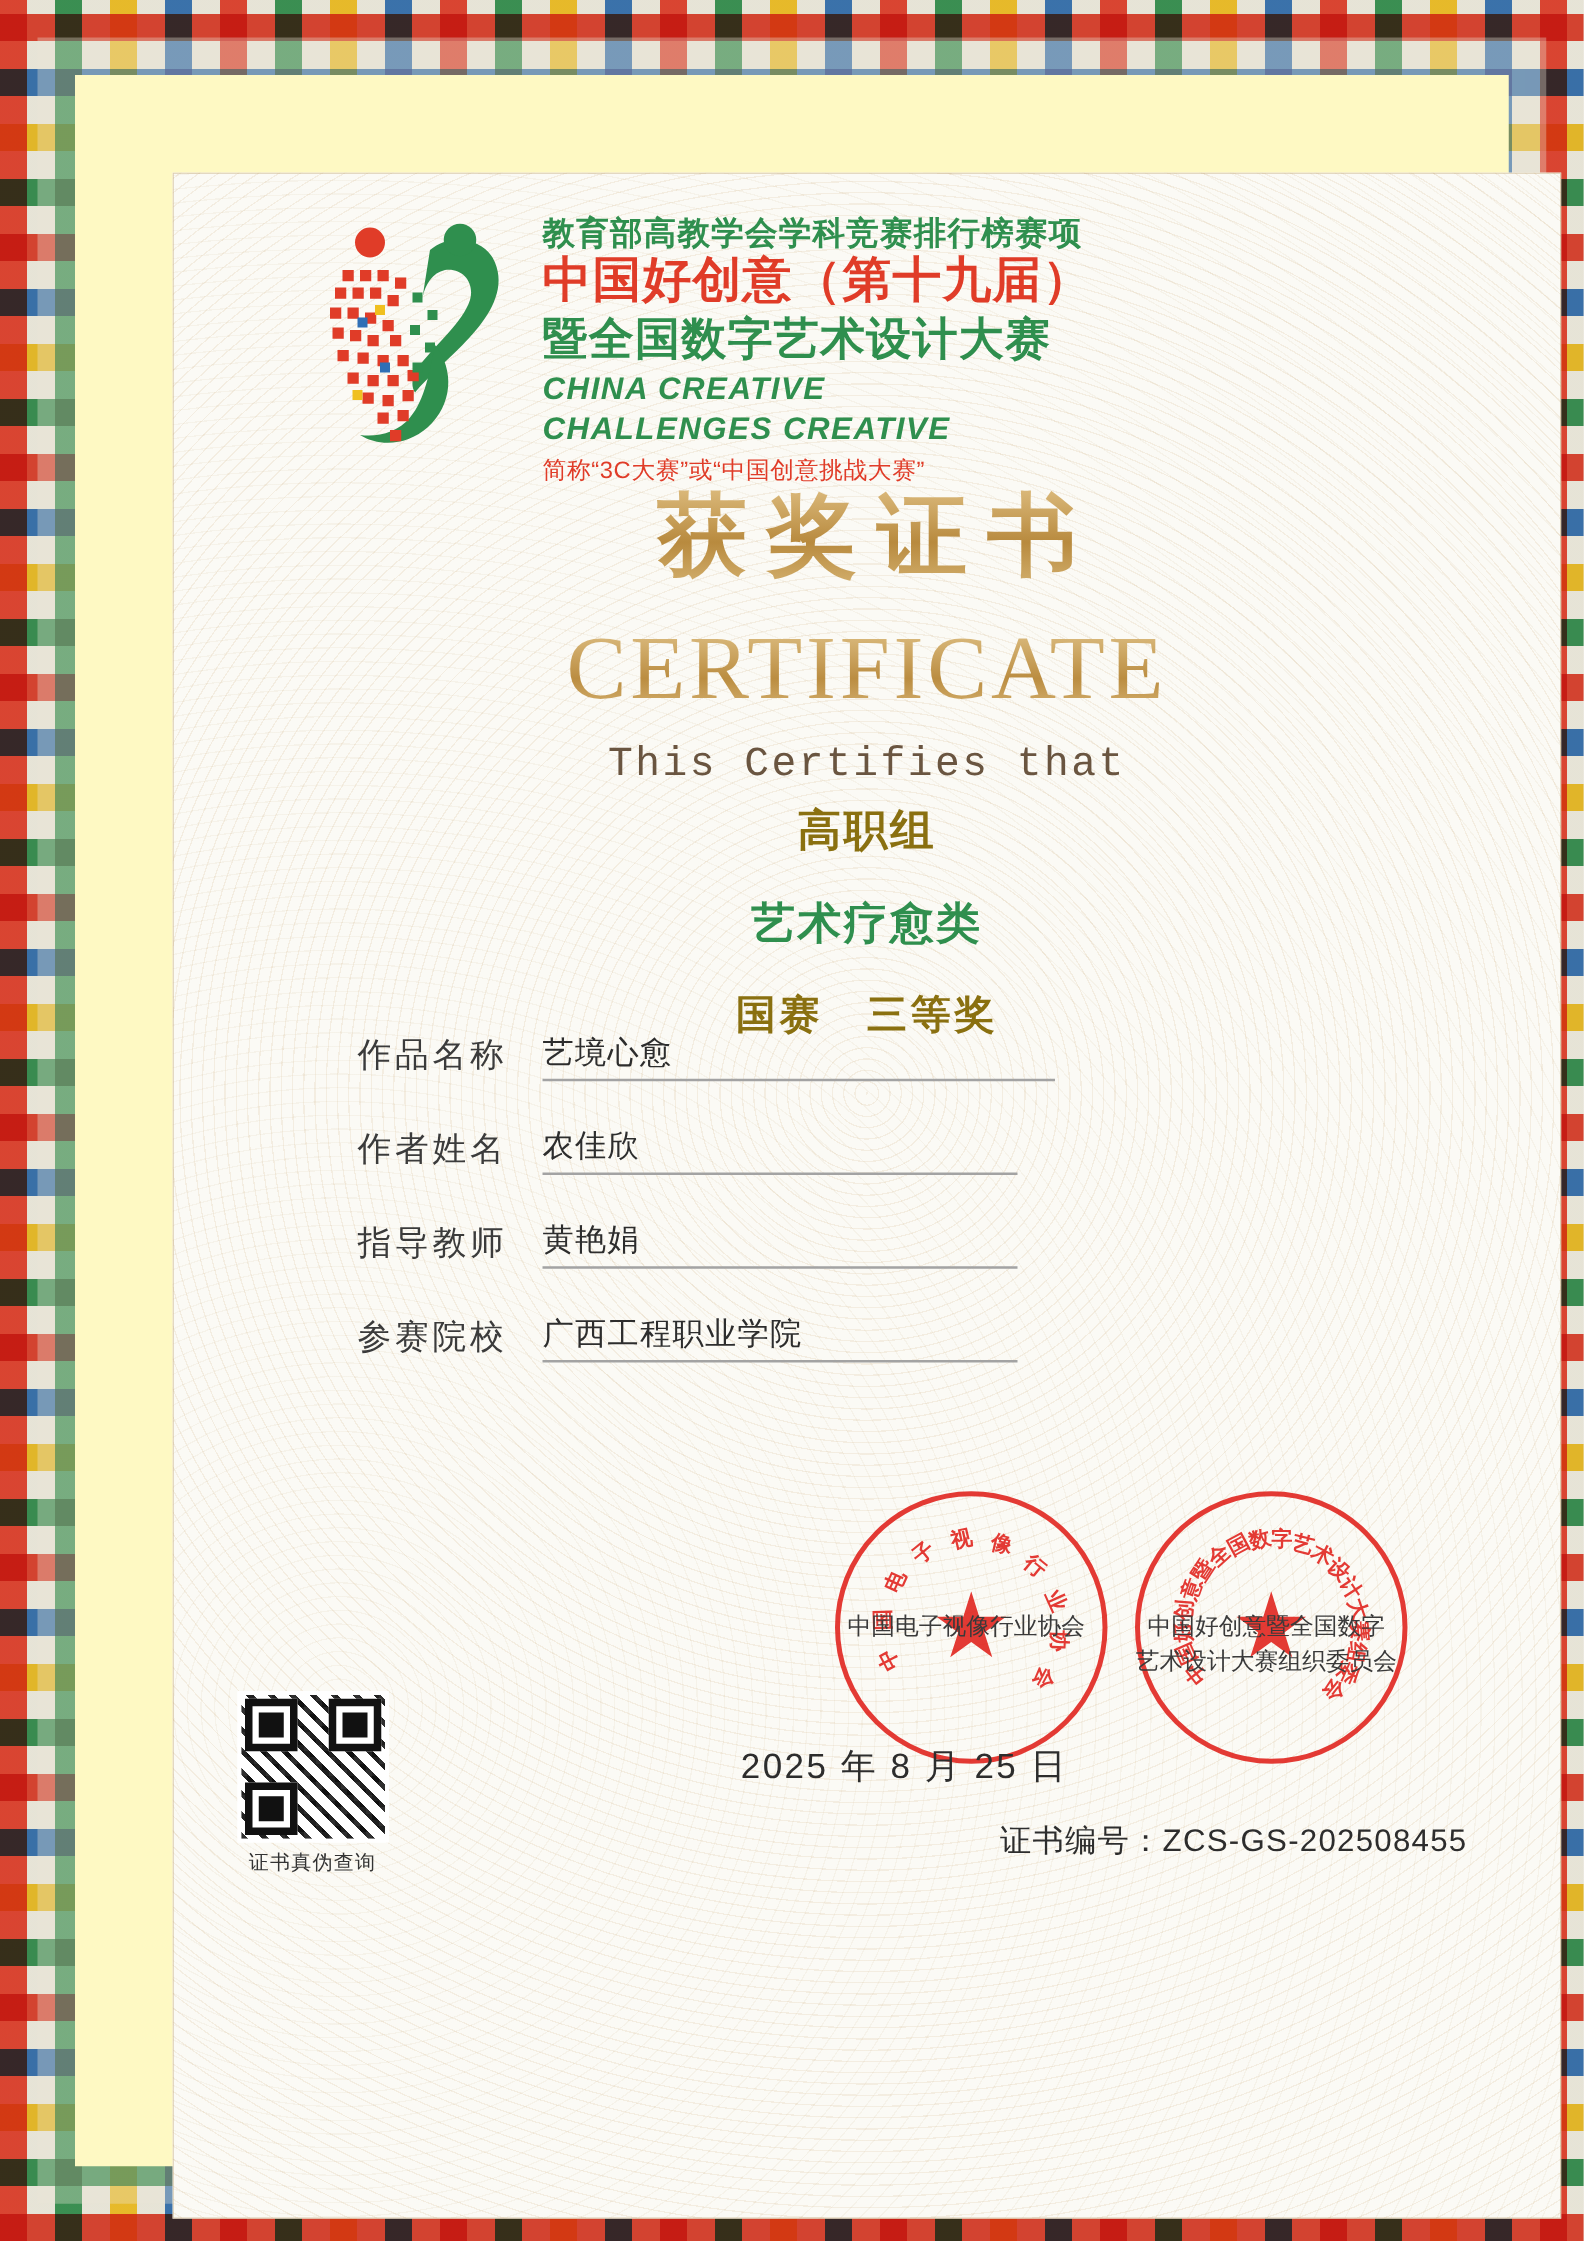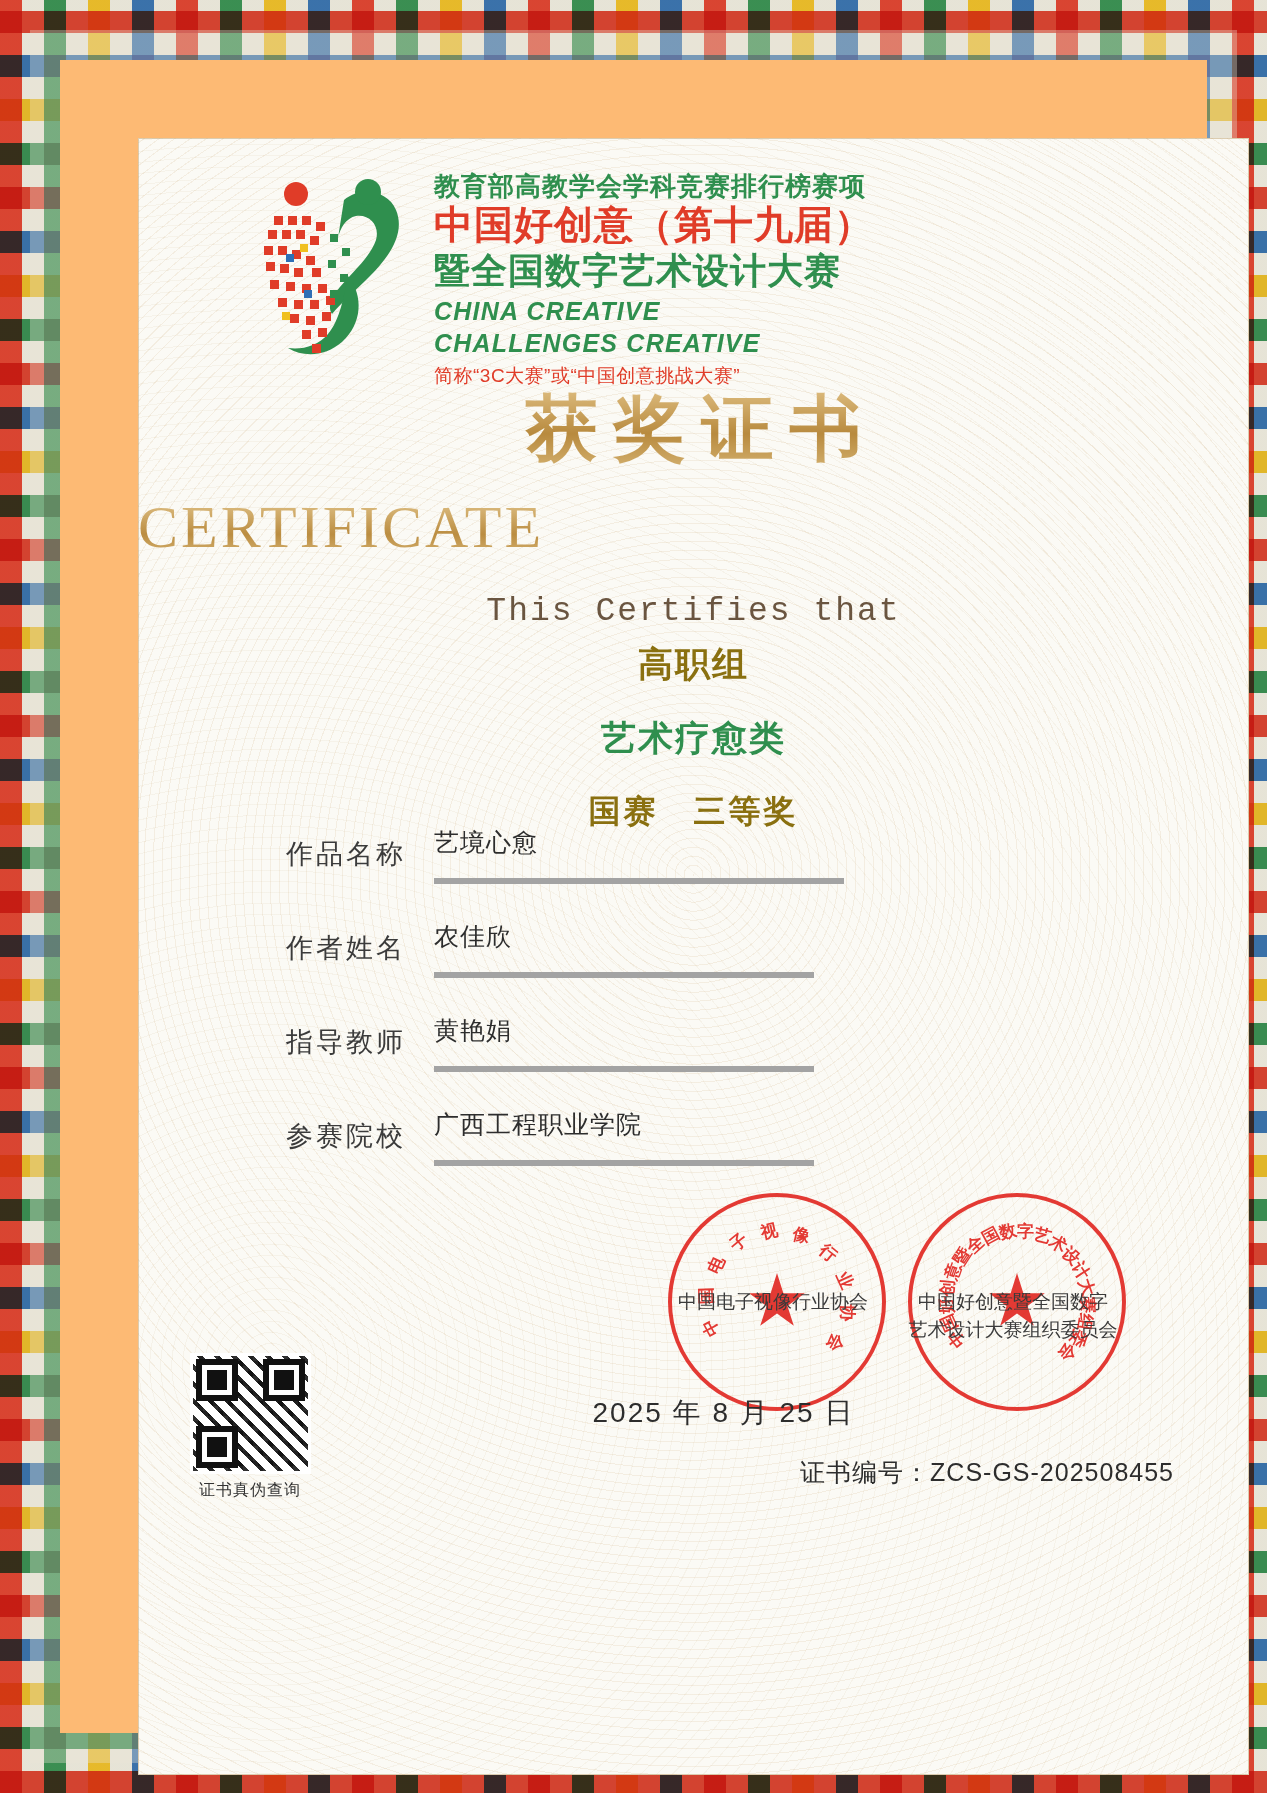--- a/index.html
+++ b/index.html
@@ -52,21 +52,21 @@
     left: 30px; top: 30px; right: 30px; bottom: 30px;
     background: rgba(236,230,216,0.35);
     pointer-events: none;
   }
   .paper-frame {
     position: absolute;
     left: 60px;
     top: 60px;
     width: 1147px;
     height: 1673px;
-    background: #fdba74;
+    background: #fef9c3;
     box-sizing: border-box;
   }
   .paper {
     position: absolute;
     left: 78px;
     top: 78px;
     width: 1111px;
     height: 1637px;
     background: #fbfaf5;
     box-sizing: border-box;
@@ -182,23 +182,23 @@
     -webkit-background-clip: text;
     background-clip: text;
     -webkit-text-fill-color: transparent;
     text-indent: 16px;
   }
   .title-en {
     position: absolute;
     top: 355px;
     left: 0;
     width: 100%;
-    text-align: left;
+    text-align: center;
     font-family: "Liberation Serif", serif;
-    font-size: 60px;
+    font-size: 72px;
     font-weight: 400;
     letter-spacing: 3px;
     color: #c9a055;
     background: linear-gradient(180deg, #e6cb94 0%, #bb8d41 60%, #dcbb7d 100%);
     -webkit-background-clip: text;
     background-clip: text;
     -webkit-text-fill-color: transparent;
   }
   .title-sub-en {
     position: absolute;
@@ -258,22 +258,22 @@
     font-size: 27px;
     color: #3b3b3b;
     letter-spacing: 3px;
     width: 130px;
     flex: 0 0 auto;
   }
   .field-value-wrap {
     position: relative;
     flex: 1 1 auto;
     margin-left: 18px;
-    border-bottom: 6px solid #a3a3a3;
-    padding-bottom: 17px;
+    border-bottom: 2px solid #a3a3a3;
+    padding-bottom: 2px;
     height: 38px;
   }
   .field-value {
     font-size: 25px;
     color: #2d2d2d;
     letter-spacing: 1px;
     line-height: 38px;
   }
   .field-row.w1 .field-value-wrap { width: 380px; flex: 0 0 380px; }
   .field-row.w2 .field-value-wrap { width: 410px; flex: 0 0 410px; }

